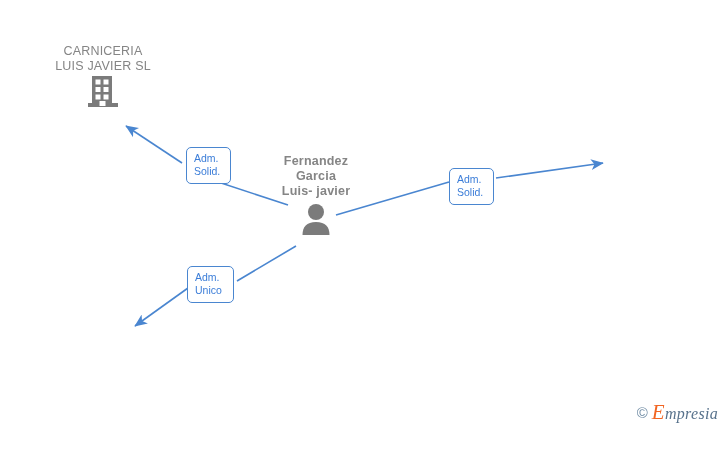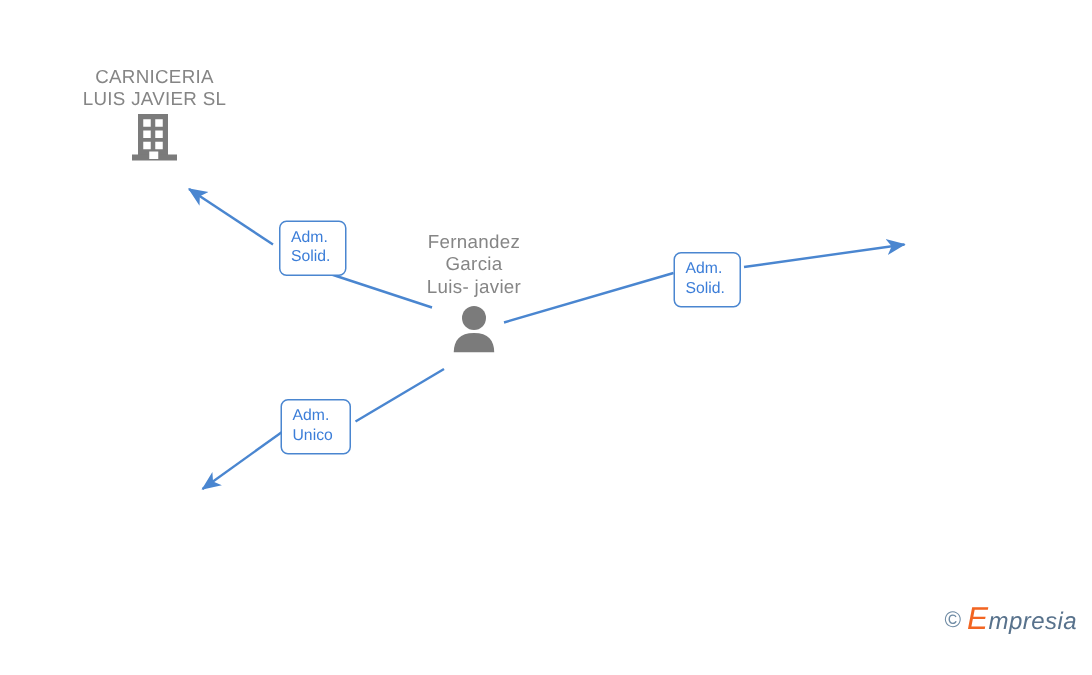--- a/index.html
+++ b/index.html
@@ -72,21 +72,21 @@
     display: flex;
     align-items: center;
     gap: 4px;
   }
   #watermark .c-mark {
     color: #6f8ba4;
     font-size: 15px;
     line-height: 15px;
   }
   #watermark .wm-text {
-    font-family: Liberation Sans, sans-serif;
+    font-family: Liberation Serif, serif;
     font-style: italic;
     font-size: 16px;
     color: #58728c;
     letter-spacing: 0.3px;
   }
   #watermark .wm-text .wm-first {
     color: #f26522;
     font-size: 21px;
   }
 </style>
@@ -121,21 +121,21 @@
       <rect x="9.5" y="5.5" width="5" height="5" fill="#ffffff"></rect>
       <rect x="17.5" y="5.5" width="5" height="5" fill="#ffffff"></rect>
       <rect x="9.5" y="13" width="5" height="5" fill="#ffffff"></rect>
       <rect x="17.5" y="13" width="5" height="5" fill="#ffffff"></rect>
       <rect x="9.5" y="20.5" width="5" height="5" fill="#ffffff"></rect>
       <rect x="17.5" y="20.5" width="5" height="5" fill="#ffffff"></rect>
       <rect x="13.5" y="27" width="6" height="5" fill="#ffffff"></rect>
     </svg>
   </div>
 
-  <div class="node" style="left:241px; top:154px;">
+  <div class="node" style="left:241px; top:154px;font-weight:bold;">
     <div class="node-label">Fernandez
 Garcia
 Luis- javier</div>
     <svg class="node-icon" width="34" height="32" viewBox="0 0 34 32" style="margin-top:4px;">
       <circle cx="17" cy="9" r="8" fill="#7b7b7b"></circle>
       <path d="M17,19 C7.5,19 3.5,24 3.5,32 L30.5,32 C30.5,24 26.5,19 17,19 Z" fill="#7b7b7b"></path>
     </svg>
   </div>
 
 

